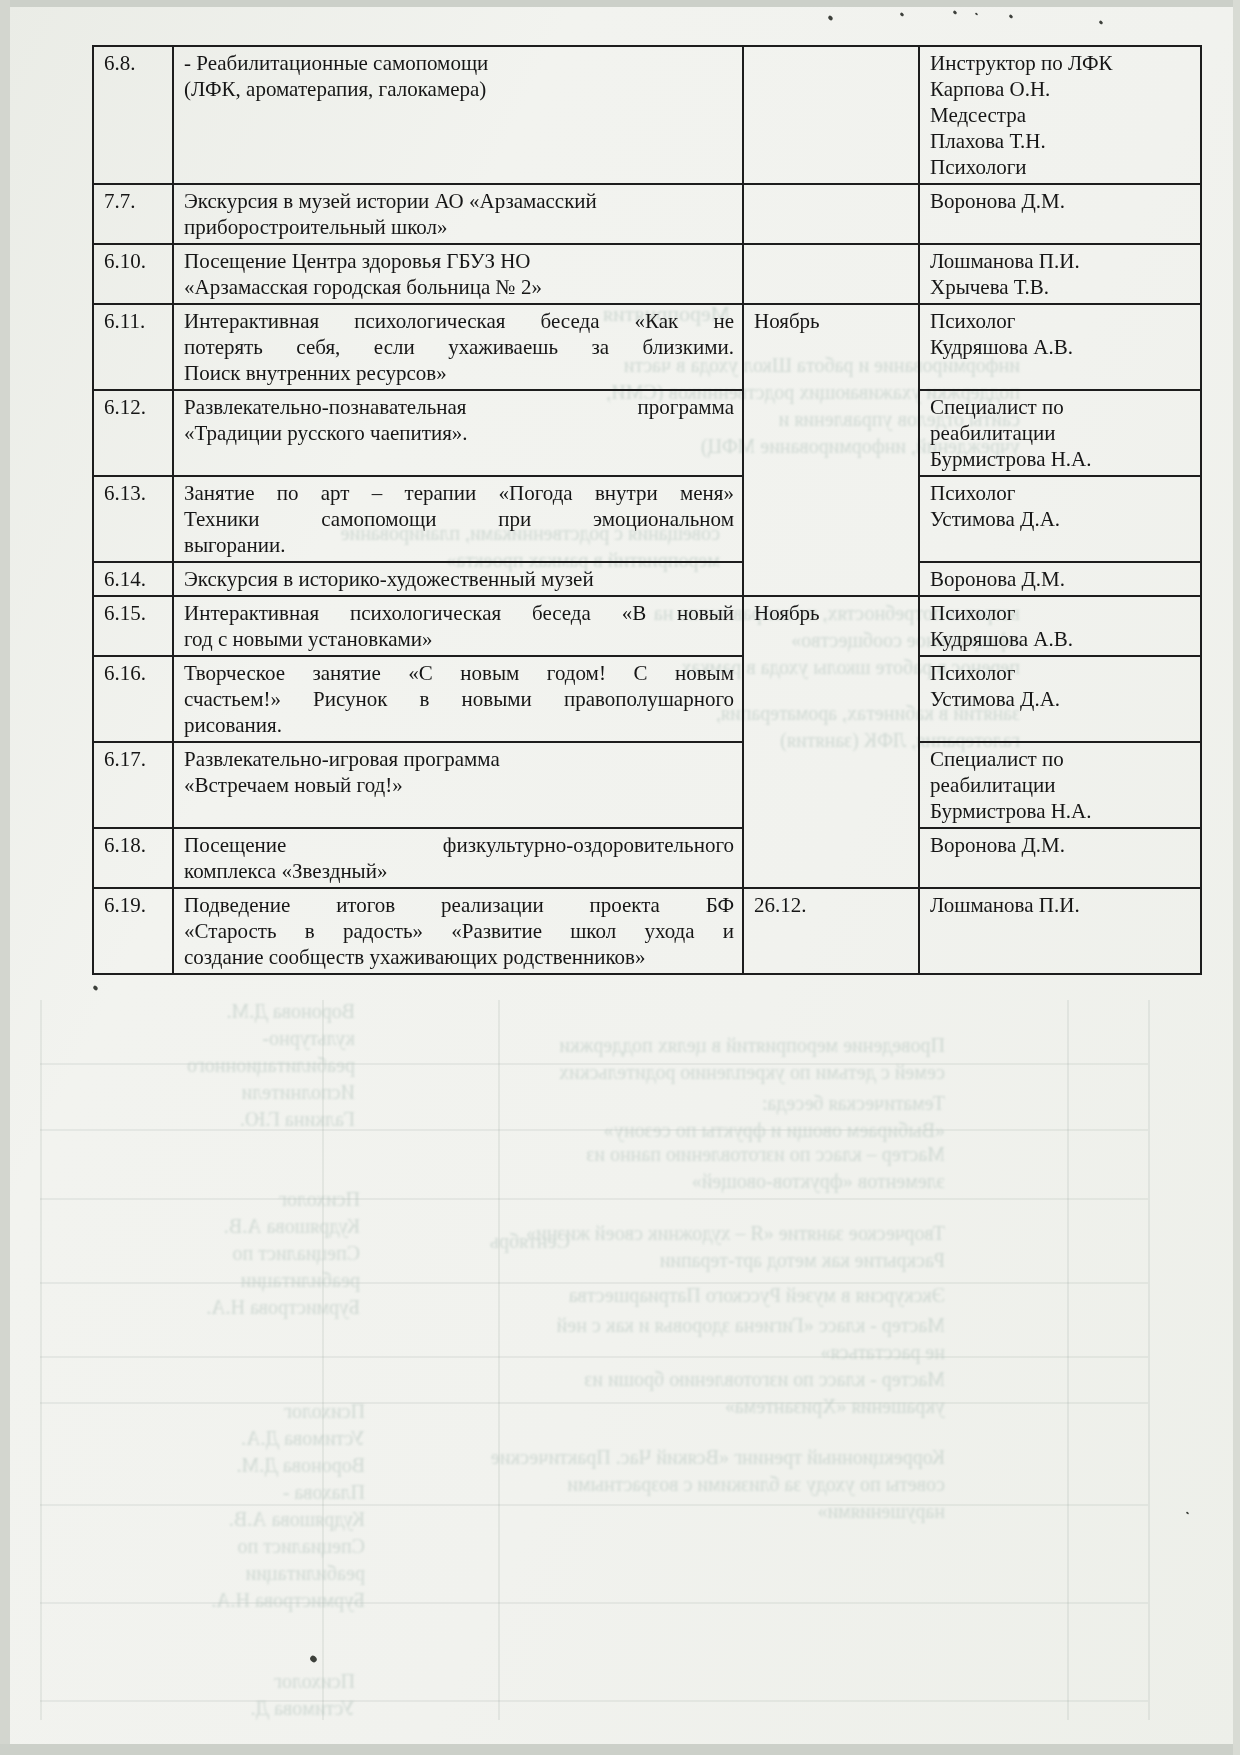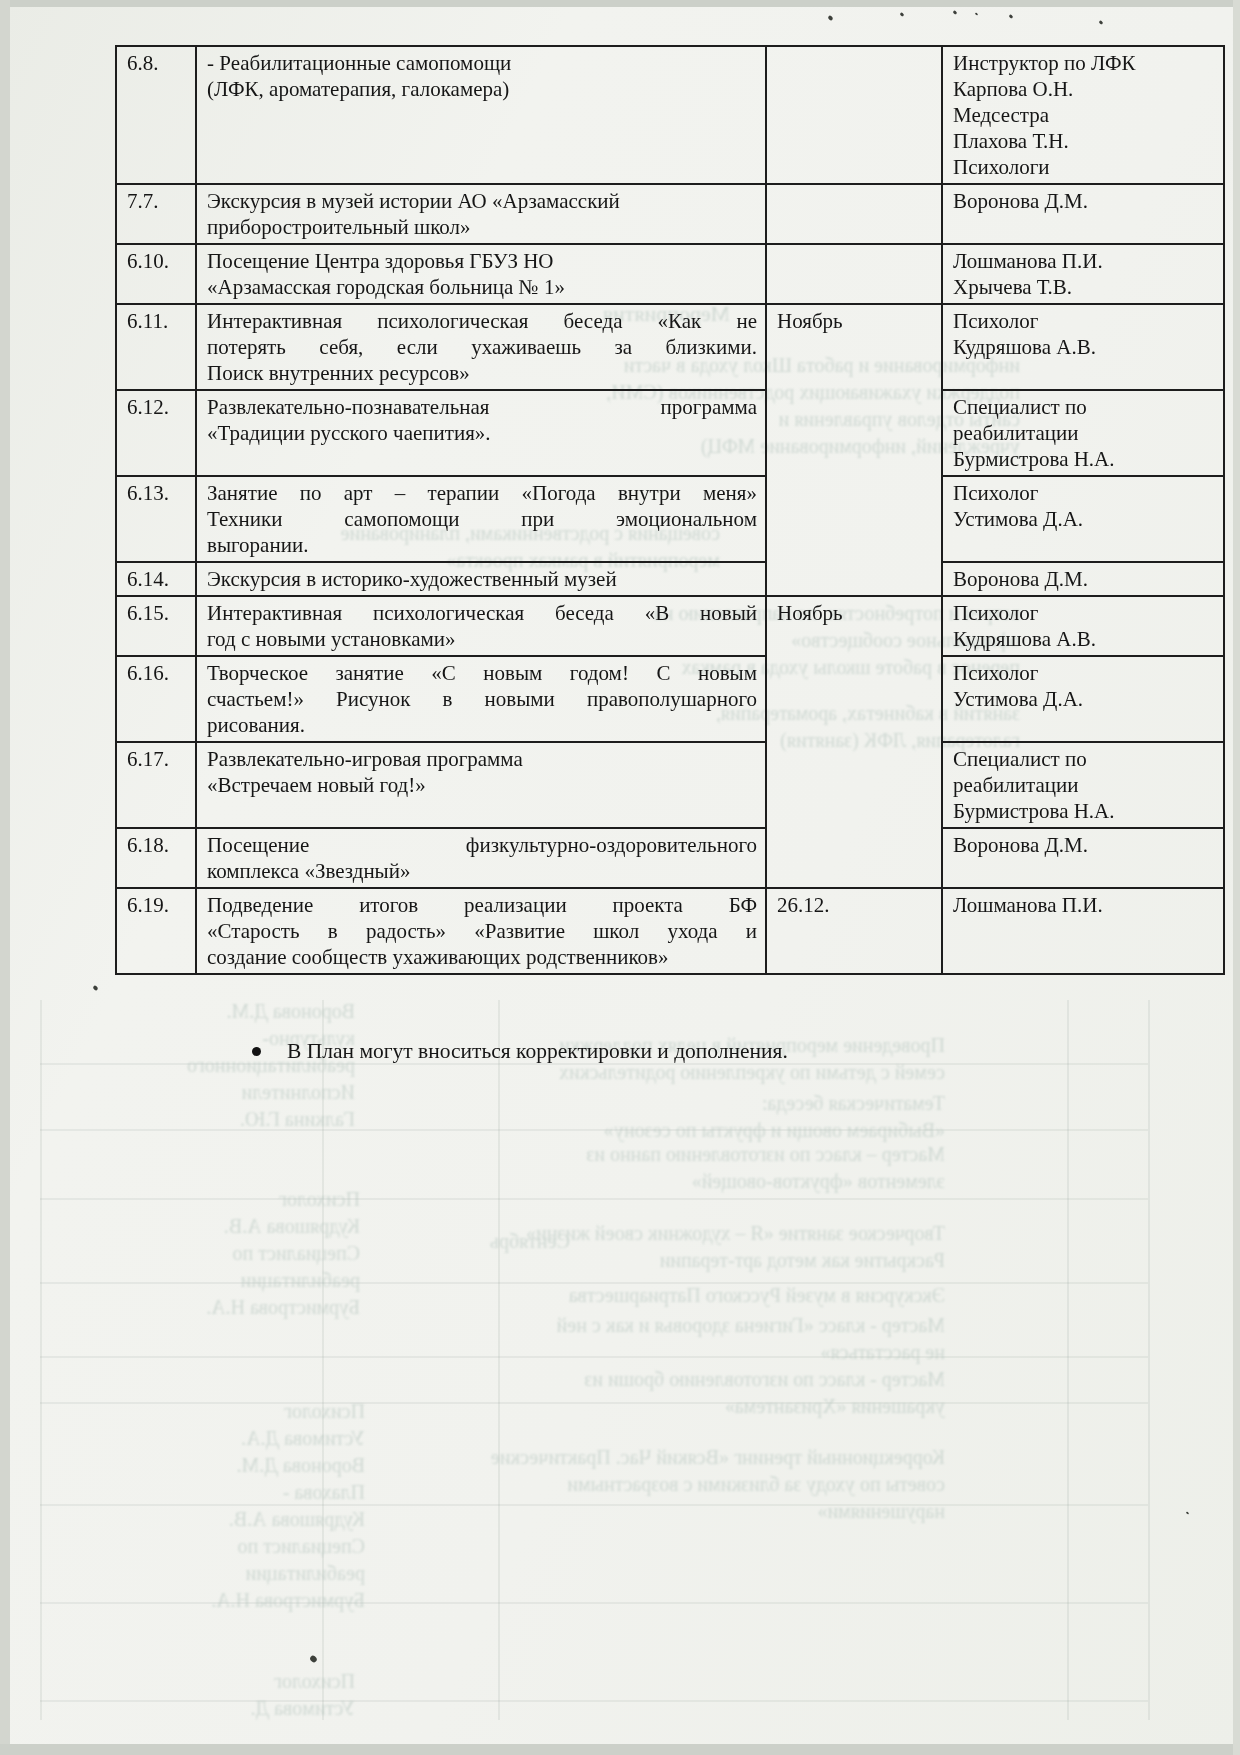--- a/index.html
+++ b/index.html
@@ -39,21 +39,21 @@
   .ghostgrid{position:absolute;inset:0;pointer-events:none}
   .gv{position:absolute;width:2px;background:rgba(150,163,155,.16)}
   .gh{position:absolute;height:2px;background:rgba(150,163,155,.14)}
   .speck{position:absolute;background:#3d403b;border-radius:45% 60% 50% 55%;transform:rotate(38deg)}
 
   
   table.plan-table{
     position:absolute;left:92px;top:45px;
     width:1108px;
     border-collapse:collapse;table-layout:fixed;
-    font-size:21px;line-height:26px;margin-left:23px;
+    font-size:21px;line-height:26px;
   }
   table.plan-table td{
     border:2px solid #1d1d1d;
     vertical-align:top;
     padding:3px 8px 3px 10px;
   }
   td.c-num{padding-left:9px}
   td.c-res{white-space:pre-line}
   .act-line{text-align:left}
   .act-line.j{text-align:justify;text-align-last:justify}
@@ -174,21 +174,21 @@
             <div class="act-line">Экскурсия в музей истории АО «Арзамасский</div>
             <div class="act-line">приборостроительный школ»</div>
           </td>
         <td class="c-mon"></td>
         <td class="c-res">Воронова Д.М.</td>
       </tr>
       <tr>
         <td class="c-num">6.10.</td>
         <td class="c-act">
             <div class="act-line">Посещение Центра здоровья ГБУЗ НО</div>
-            <div class="act-line">«Арзамасская городская больница № 1»</div>
+            <div class="act-line">«Арзамасская городская больница № 2»</div>
           </td>
         <td class="c-mon"></td>
         <td class="c-res">Лошманова П.И.
 Хрычева Т.В.</td>
       </tr>
       <tr>
         <td class="c-num">6.11.</td>
         <td class="c-act">
             <div class="act-line j">Интерактивная психологическая беседа «Как не</div>
             <div class="act-line j">потерять себя, если ухаживаешь за близкими.</div>
@@ -269,24 +269,20 @@
             <div class="act-line j">Подведение итогов реализации проекта БФ</div>
             <div class="act-line j">«Старость в радость» «Развитие школ ухода и</div>
             <div class="act-line">создание сообществ ухаживающих родственников»</div>
           </td>
         <td class="c-mon">26.12.</td>
         <td class="c-res">Лошманова П.И.</td>
       </tr>
     </tbody>
   </table>
 
-  <div class="note">
-    <span class="dot"></span>
-    <span>В План могут вноситься корректировки и дополнения.</span>
-  </div>
 
   <div id="specks">
       <div class="speck" style="left: 828px; top: 16px; width: 5px; height: 4px;"></div>
       <div class="speck" style="left: 900px; top: 13px; width: 4px; height: 3px;"></div>
       <div class="speck" style="left: 953px; top: 11px; width: 4px; height: 3px;"></div>
       <div class="speck" style="left: 975px; top: 13px; width: 3px; height: 2px;"></div>
       <div class="speck" style="left: 1009px; top: 15px; width: 4px; height: 3px;"></div>
       <div class="speck" style="left: 1099px; top: 21px; width: 4px; height: 3px;"></div>
       <div class="speck" style="left: 93px; top: 986px; width: 5px; height: 4px;"></div>
       <div class="speck" style="left: 310px; top: 1656px; width: 7px; height: 6px;"></div>

